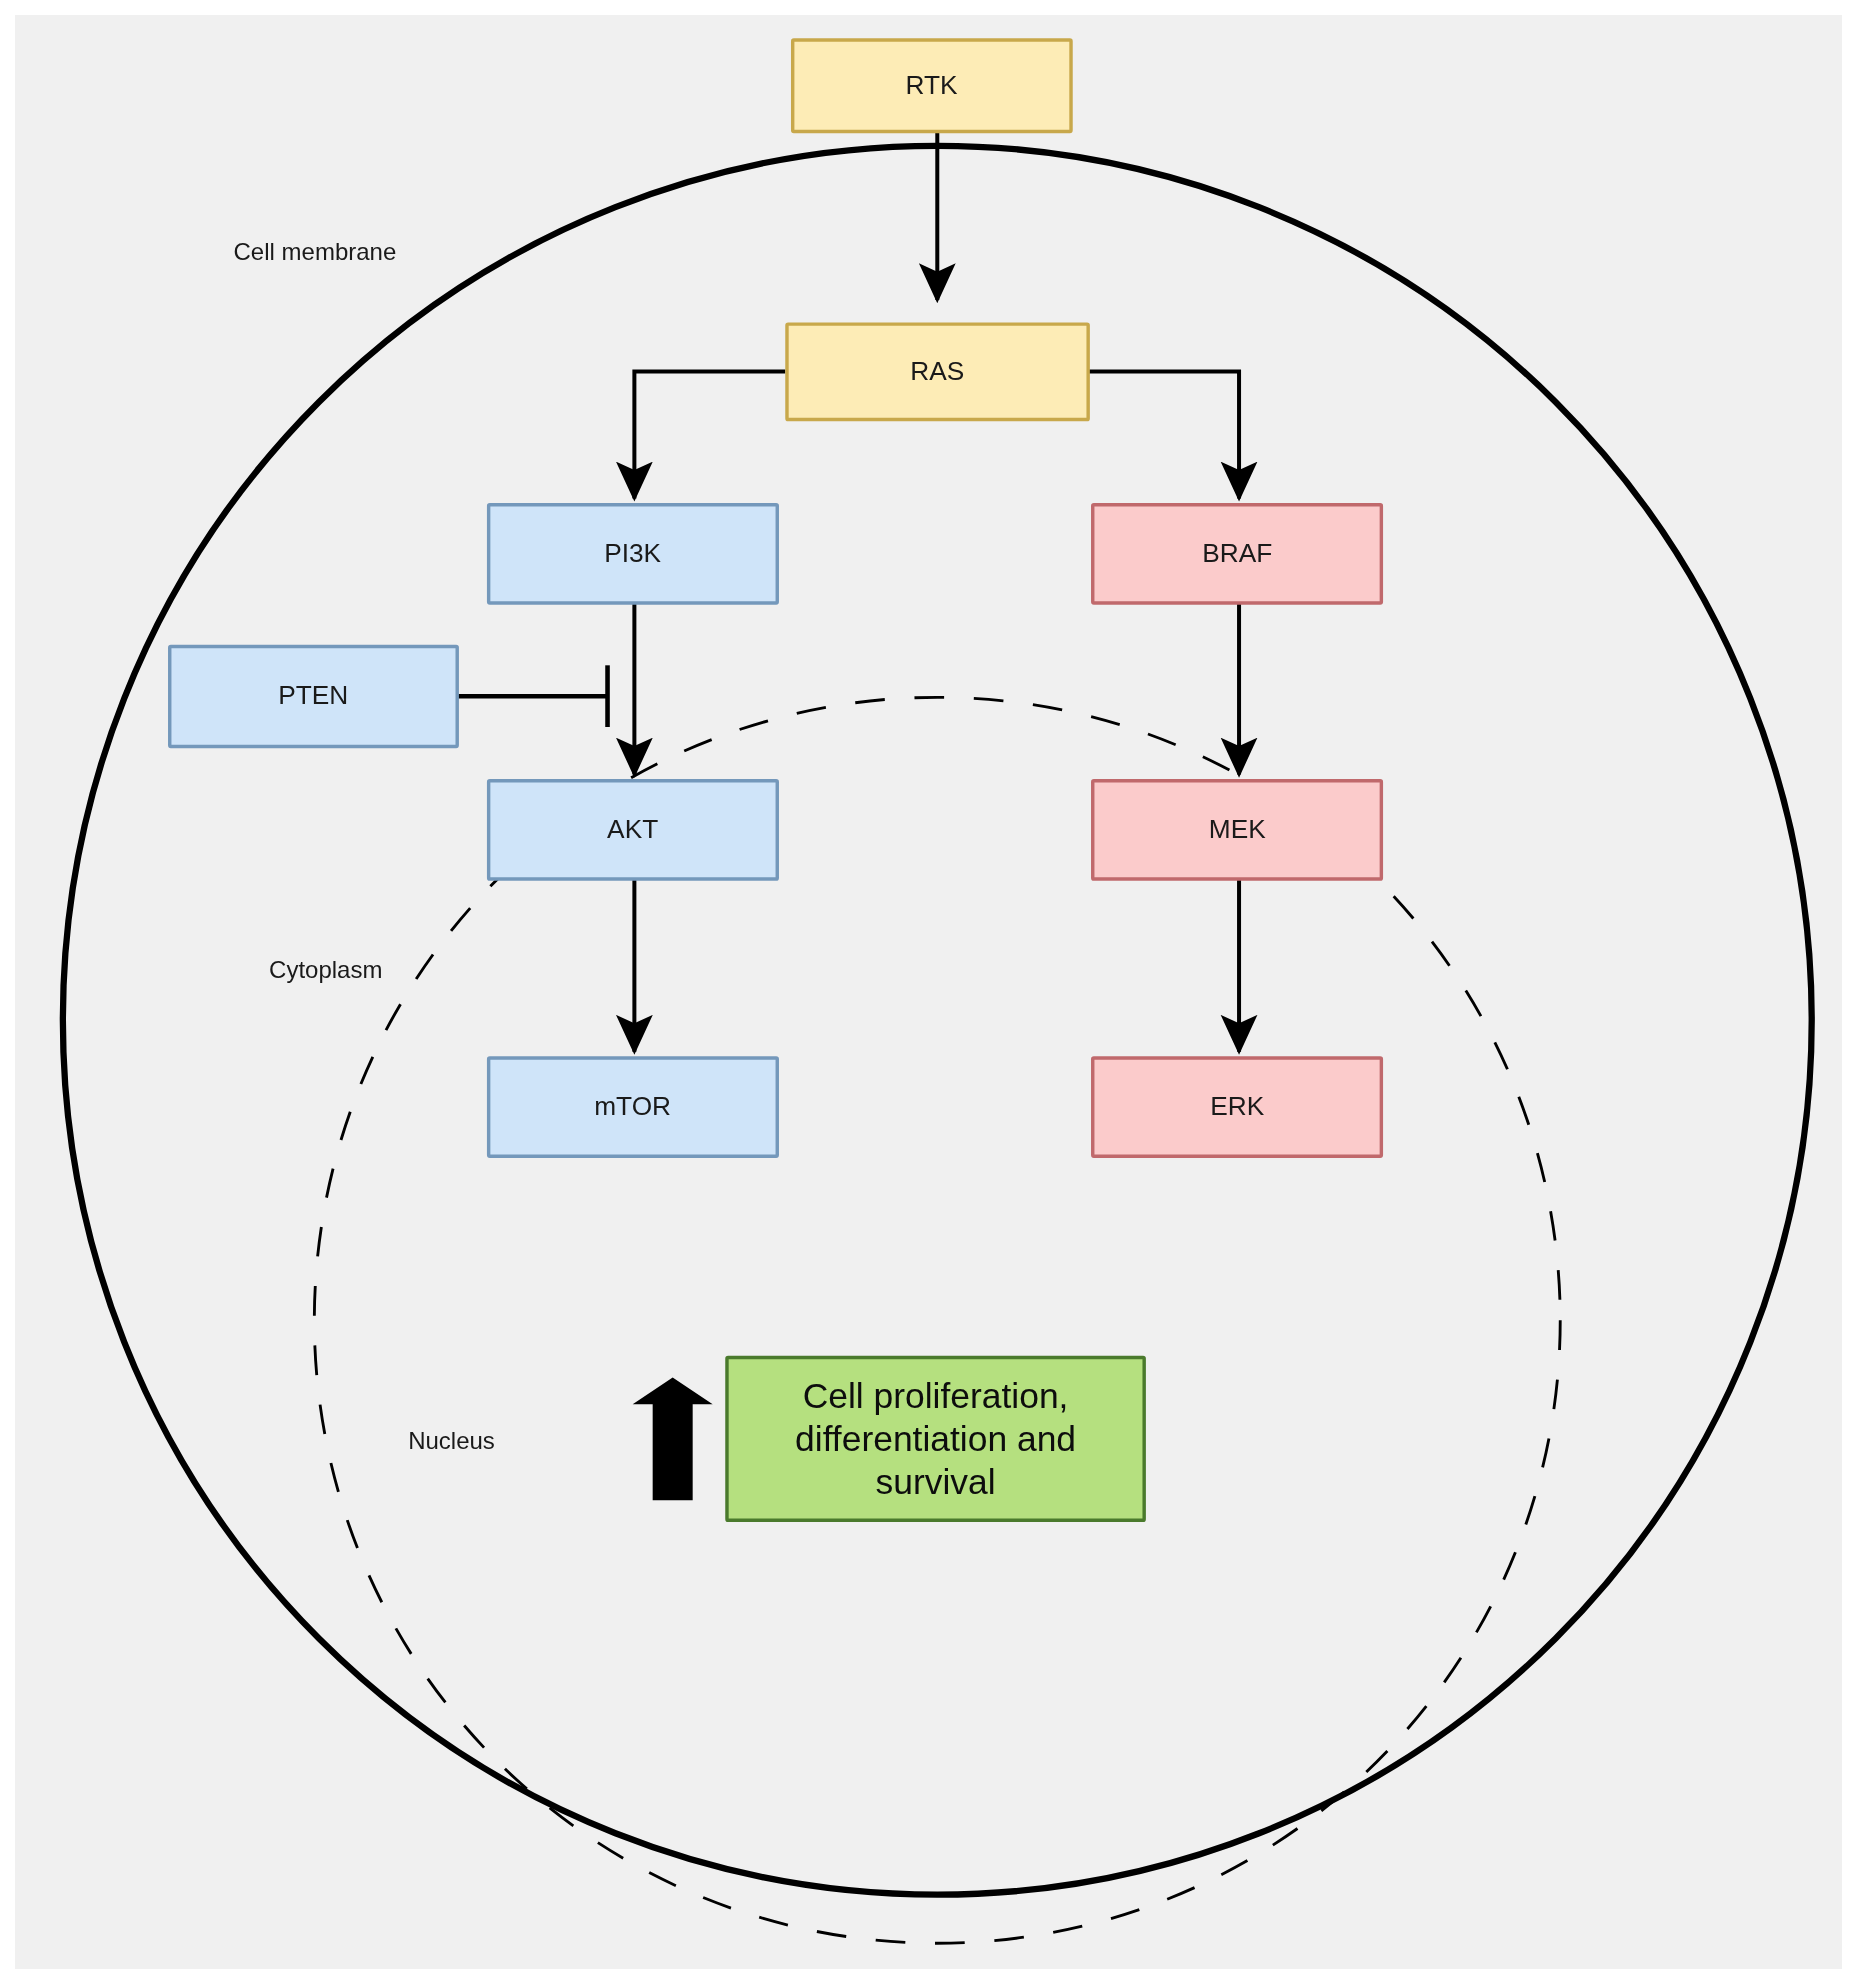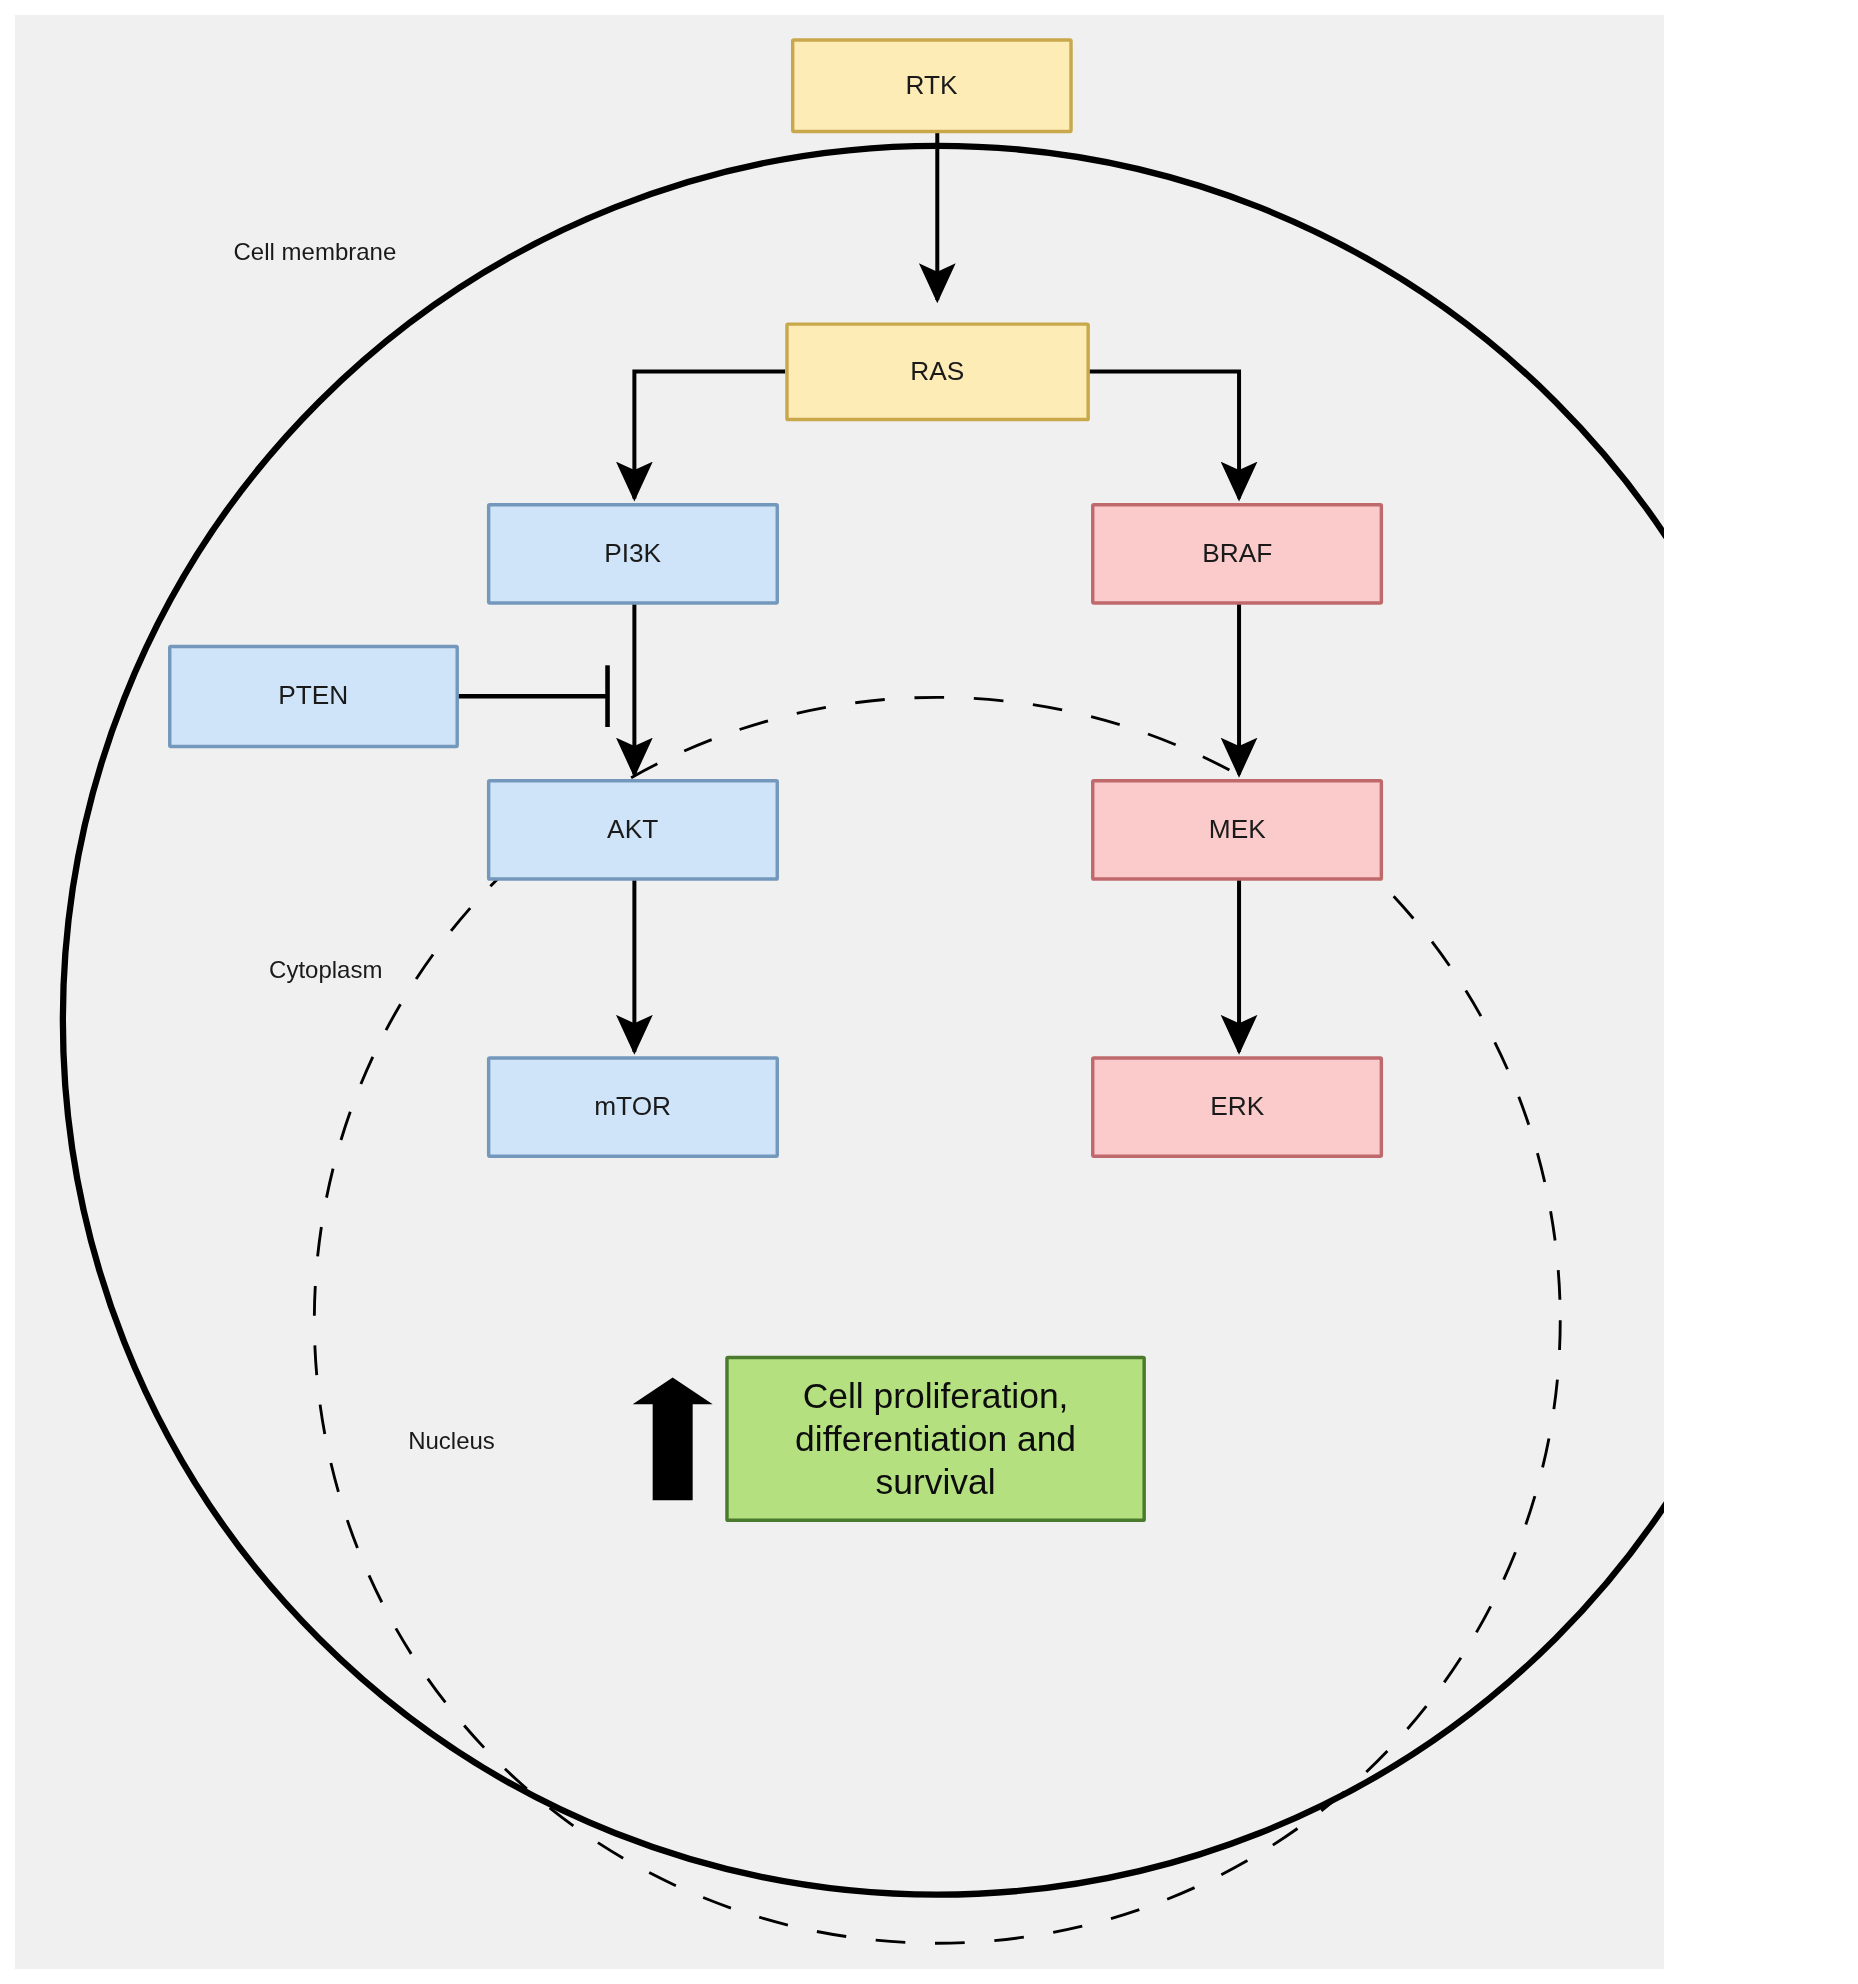--- a/index.html
+++ b/index.html
@@ -5,21 +5,21 @@
   html, body {
     margin: 0;
     padding: 0;
     background: #ffffff;
   }
   body {
     font-family: "Liberation Sans", sans-serif;
   }
   #page {
     position: relative;
-    width: 1664px;
+    width: 1858px;
     height: 1985px;
     background: #ffffff;
     overflow: hidden;
   }
   #canvas {
     position: absolute;
     left: 15.4px;
     top: 15.4px;
     width: 1827px;
     height: 1954px;

